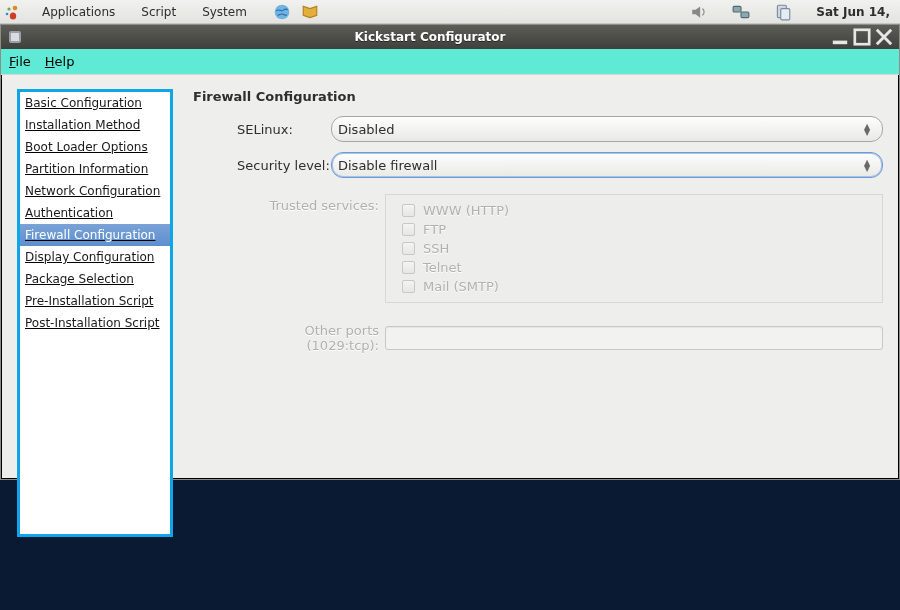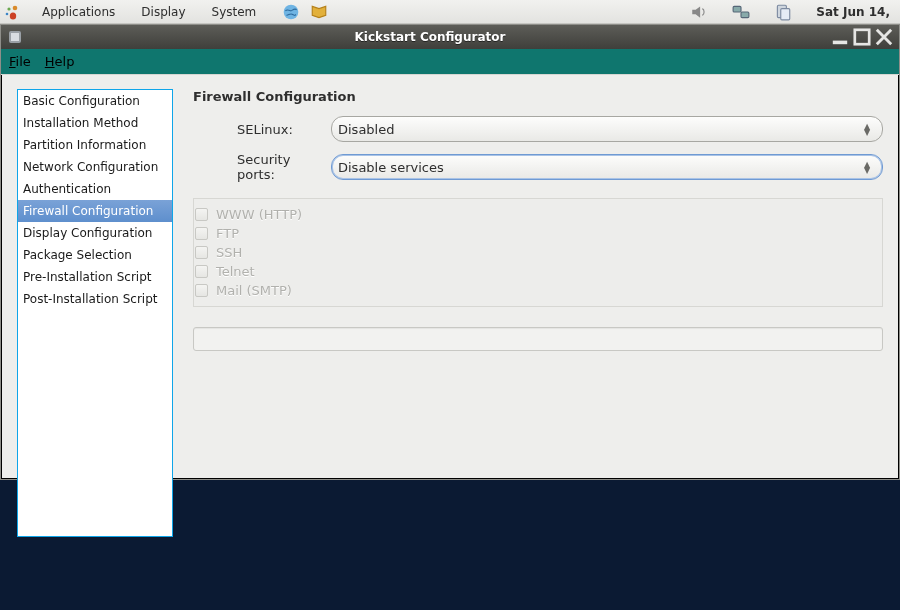--- a/index.html
+++ b/index.html
@@ -16,43 +16,43 @@
   .gnome-logo { width:16px; height:16px; display:inline-block; margin-right:4px; }
 
   
   .window { position: absolute; left: 0; top: 24px; width: 900px; height: 456px; background: #eeeeec; border: 1px solid #8e8e89; box-shadow: 0 0 0 1px #000 inset; }
   .titlebar { height: 24px; background: linear-gradient(#5d5d58, #3f3f3b); display: flex; align-items: center; color: #fff; font-weight: bold; }
   .titlebar .title-icon { width: 16px; height: 16px; margin: 0 6px; display: inline-flex; align-items: center; justify-content: center; }
   .titlebar .title-text { flex: 1; text-align: center; font-size: 12px; text-shadow: 0 1px 0 rgba(0,0,0,.5);}
   .titlebar .win-btns { display: flex; gap: 4px; padding-right: 6px; }
   .titlebar .wbtn { width: 18px; height: 16px; display: inline-flex; align-items: center; justify-content: center; color: #e6e6e4; cursor: default; }
 
-  .menubar { height: 26px; background: #0f766e; display: flex; align-items: center; padding: 0 8px; gap: 14px; border-bottom: 1px solid #d6d6d2; font-size: 13px; }
+  .menubar { height: 26px; background: #5eead4; display: flex; align-items: center; padding: 0 8px; gap: 14px; border-bottom: 1px solid #d6d6d2; font-size: 13px; }
   .menubar .mitem { cursor: default; }
   .mitem .ul { text-decoration: underline; }
 
   
   .content { display: flex; height: calc(100% - 24px - 26px); padding: 14px 16px; gap: 20px; }
-  .sidebar { width: 156px; height: 448px; background: #fff; border: 1px solid #0ea5e9; overflow: hidden; }
+  .sidebar { width: 156px; height: 448px; background: #fff; border: 3px solid #0ea5e9; overflow: hidden; text-decoration: underline; }
   .side-item { padding: 4px 5px; font-size: 12px; color: #1a1a1a; cursor: default; white-space: nowrap; }
   .side-item.selected { background: #6f9ad3; background: linear-gradient(#7aa2d7, #5e8fcd); color: #fff; }
 
   .main { flex: 1; display: flex; flex-direction: column; font-size: 13px; color: #2e2e2e; }
   .main h2 { font-size: 13px; font-weight: bold; margin-bottom: 12px; }
   .form-row { display: flex; align-items: center; margin-bottom: 10px; }
   .form-row label { width: 94px; text-align: left; margin-left: 44px; }
   .form-row.wide label { width: 148px; text-align: right; padding-right: 6px; }
 
   .combo { flex: 1; height: 26px; border: 1px solid #a7a7a2; border-radius: 12px; background: linear-gradient(#fdfdfc, #e9e9e6); display: flex; align-items: center; padding: 0 6px; cursor: default; position: relative; }
   .combo.active { border: 1px solid #6f9ad3; box-shadow: 0 0 0 1px #a9c3e6 inset; }
   .combo .arrow { width: 18px; display: flex; flex-direction: column; align-items: center; justify-content: center; color: #6a6a66; margin-left: auto; line-height: 5px; font-size: 8px; gap:1px;}
 
   .disabled-label { color: #b1b1ad; text-shadow: 0 1px 0 #fff; }
 
-  .svc-box { flex:1; border: 1px solid #d7d7d3; background: #ededeb; padding: 6px 1px; }
+  .svc-box { flex:1; border: 1px solid #d7d7d3; background: #ededeb; padding: 6px 16px; }
   .svc-box .svc { display: flex; align-items: center; gap: 8px; padding: 2px 0; color: #b1b1ad; text-shadow: 0 1px 0 #fff; }
   .chk { width: 13px; height: 13px; border: 1px solid #c8c8c4; border-radius: 2px; background: linear-gradient(#f4f4f2,#e6e6e3); display:inline-block; }
 
   .text-input { flex:1; height: 24px; border: 1px solid #c8c8c4; border-radius: 3px; background: #f2f2f0; box-shadow: inset 0 1px 1px rgba(0,0,0,.06); }
 
   .bottom-panel { position:absolute; left:0; bottom:0; width:900px; height:46px; background:#0b1a33; }
 </style>
 </head>
 <body>
 
@@ -60,21 +60,21 @@
   <div class="left">
     <span class="gnome-logo">
       <svg viewBox="0 0 16 16">
           <circle cx="11" cy="3" r="2.3" fill="#d98a2b"></circle>
           <circle cx="5" cy="4" r="1.6" fill="#6aa84f"></circle>
           <circle cx="3" cy="9" r="1.3" fill="#3d85c6"></circle>
           <ellipse cx="9" cy="11" rx="3.2" ry="3.6" fill="#cc4125"></ellipse>
         </svg>
     </span>
     <span class="menu-top">Applications</span>
-    <span class="menu-top">Display</span>
+    <span class="menu-top">Script</span>
     <span class="menu-top">System</span>
     <span class="tray-ico" style="margin-left:8px;">
       <svg viewBox="0 0 16 16">
           <circle cx="8" cy="8" r="6.5" fill="#6fb4e3"></circle>
           <path d="M3 7c2-2 4 0 5 0s3-3 5-1" stroke="#2e6b9e" fill="none"></path>
           <path d="M4 11c2 0 3-2 5-1s3 2 3 0" stroke="#2e6b9e" fill="none"></path>
         </svg>
     </span>
     <span class="tray-ico">
       <svg viewBox="0 0 16 16">
@@ -136,20 +136,21 @@
 
   <div class="menubar">
     <span class="mitem"><span class="ul">F</span><span>ile</span></span>
     <span class="mitem"><span class="ul">H</span><span>elp</span></span>
   </div>
 
   <div class="content">
     <div class="sidebar" id="sidebar">
         <div class="side-item">Basic Configuration</div>
         <div class="side-item">Installation Method</div>
+        <div class="side-item">Boot Loader Options</div>
         <div class="side-item">Partition Information</div>
         <div class="side-item">Network Configuration</div>
         <div class="side-item">Authentication</div>
         <div class="side-item selected">Firewall Configuration</div>
         <div class="side-item">Display Configuration</div>
         <div class="side-item">Package Selection</div>
         <div class="side-item">Pre-Installation Script</div>
         <div class="side-item">Post-Installation Script</div>
       </div>
 
@@ -161,31 +162,32 @@
         <div class="combo">
           <span>Disabled</span>
           <span class="arrow">
               <span>▲</span>
               <span>▼</span>
             </span>
         </div>
       </div>
 
       <div class="form-row">
-        <label>Security ports:</label>
+        <label>Security level:</label>
         <div class="combo active">
-          <span>Disable services</span>
+          <span>Disable firewall</span>
           <span class="arrow">
               <span>▲</span>
               <span>▼</span>
             </span>
         </div>
       </div>
 
       <div class="form-row wide" style="align-items:flex-start; margin-top:6px;">
+        <label class="disabled-label" style="padding-top:4px;">Trusted services:</label>
         <div class="svc-box" id="svc-box">
             <div class="svc">
               <span class="chk"></span>
               <span>WWW (HTTP)</span>
             </div>
             <div class="svc">
               <span class="chk"></span>
               <span>FTP</span>
             </div>
             <div class="svc">
@@ -197,19 +199,20 @@
               <span>Telnet</span>
             </div>
             <div class="svc">
               <span class="chk"></span>
               <span>Mail (SMTP)</span>
             </div>
           </div>
       </div>
 
       <div class="form-row wide" style="margin-top:10px;">
+        <label class="disabled-label">Other ports (1029:tcp):</label>
         <div class="text-input" title=""></div>
       </div>
     </div>
   </div>
 </div>
 
 <div class="bottom-panel"></div>
 
 </body></html>

